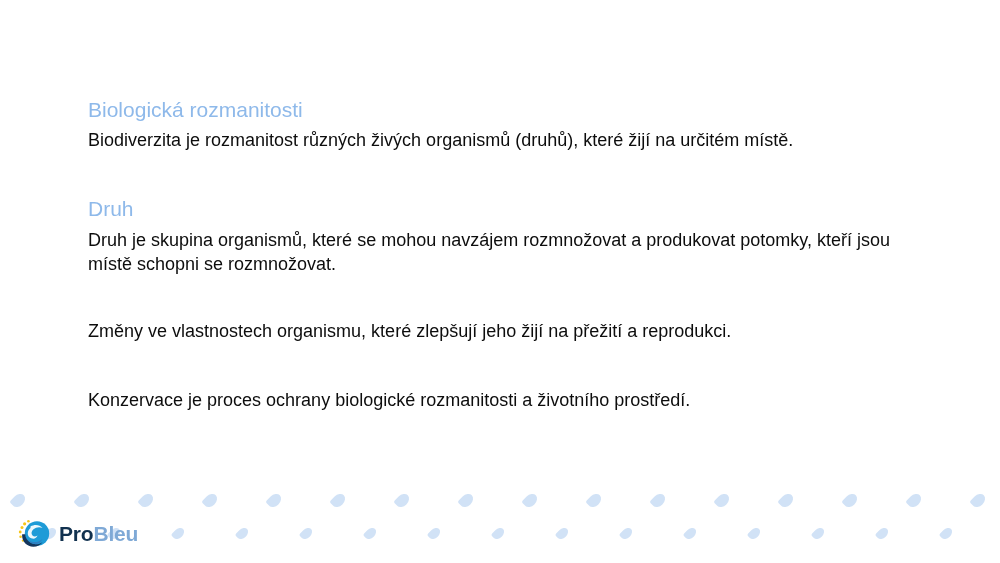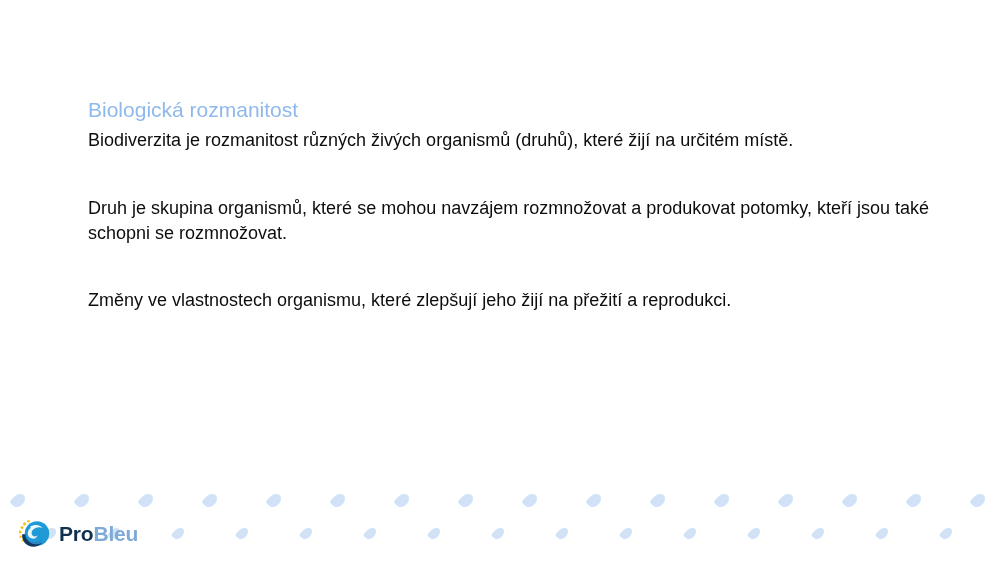--- a/index.html
+++ b/index.html
@@ -125,33 +125,35 @@
 </style>
 </head>
 <body>
 
 <div id="slide">
 
 
   <div id="content">
 
     <div class="kw-block" id="block-0">
-      <div class="kw-heading">Biologická rozmanitost</div>
+      <div class="kw-heading">Biologická rozmanitosti</div>
       <div class="kw-body">Biodiverzita je rozmanitost různých živých organismů (druhů), které žijí na určitém místě.</div>
     </div>
 
     <div class="kw-block" id="block-1">
-      <div class="kw-body">Druh je skupina organismů, které se mohou navzájem rozmnožovat a produkovat potomky, kteří jsou také schopni se rozmnožovat.</div>
+      <div class="kw-heading">Druh</div>
+      <div class="kw-body">Druh je skupina organismů, které se mohou navzájem rozmnožovat a produkovat potomky, kteří jsou místě schopni se rozmnožovat.</div>
     </div>
 
     <div class="kw-block" id="block-2">
       <div class="kw-body">Změny ve vlastnostech organismu, které zlepšují jeho žijí na přežití a reprodukci.</div>
     </div>
 
     <div class="kw-block" id="block-3">
+      <div class="kw-body">Konzervace je proces ochrany biologické rozmanitosti a životního prostředí.</div>
     </div>
 
   </div>
 
   <div id="bottom-band">
     <div id="drops">
         <div class="drop" style="left: 13px; top: 10px; background: rgb(207, 224, 245);"></div>
         <div class="drop" style="left: 77px; top: 10px; background: rgb(207, 224, 245);"></div>
         <div class="drop" style="left: 141px; top: 10px; background: rgb(207, 224, 245);"></div>
         <div class="drop" style="left: 205px; top: 10px; background: rgb(207, 224, 245);"></div>

